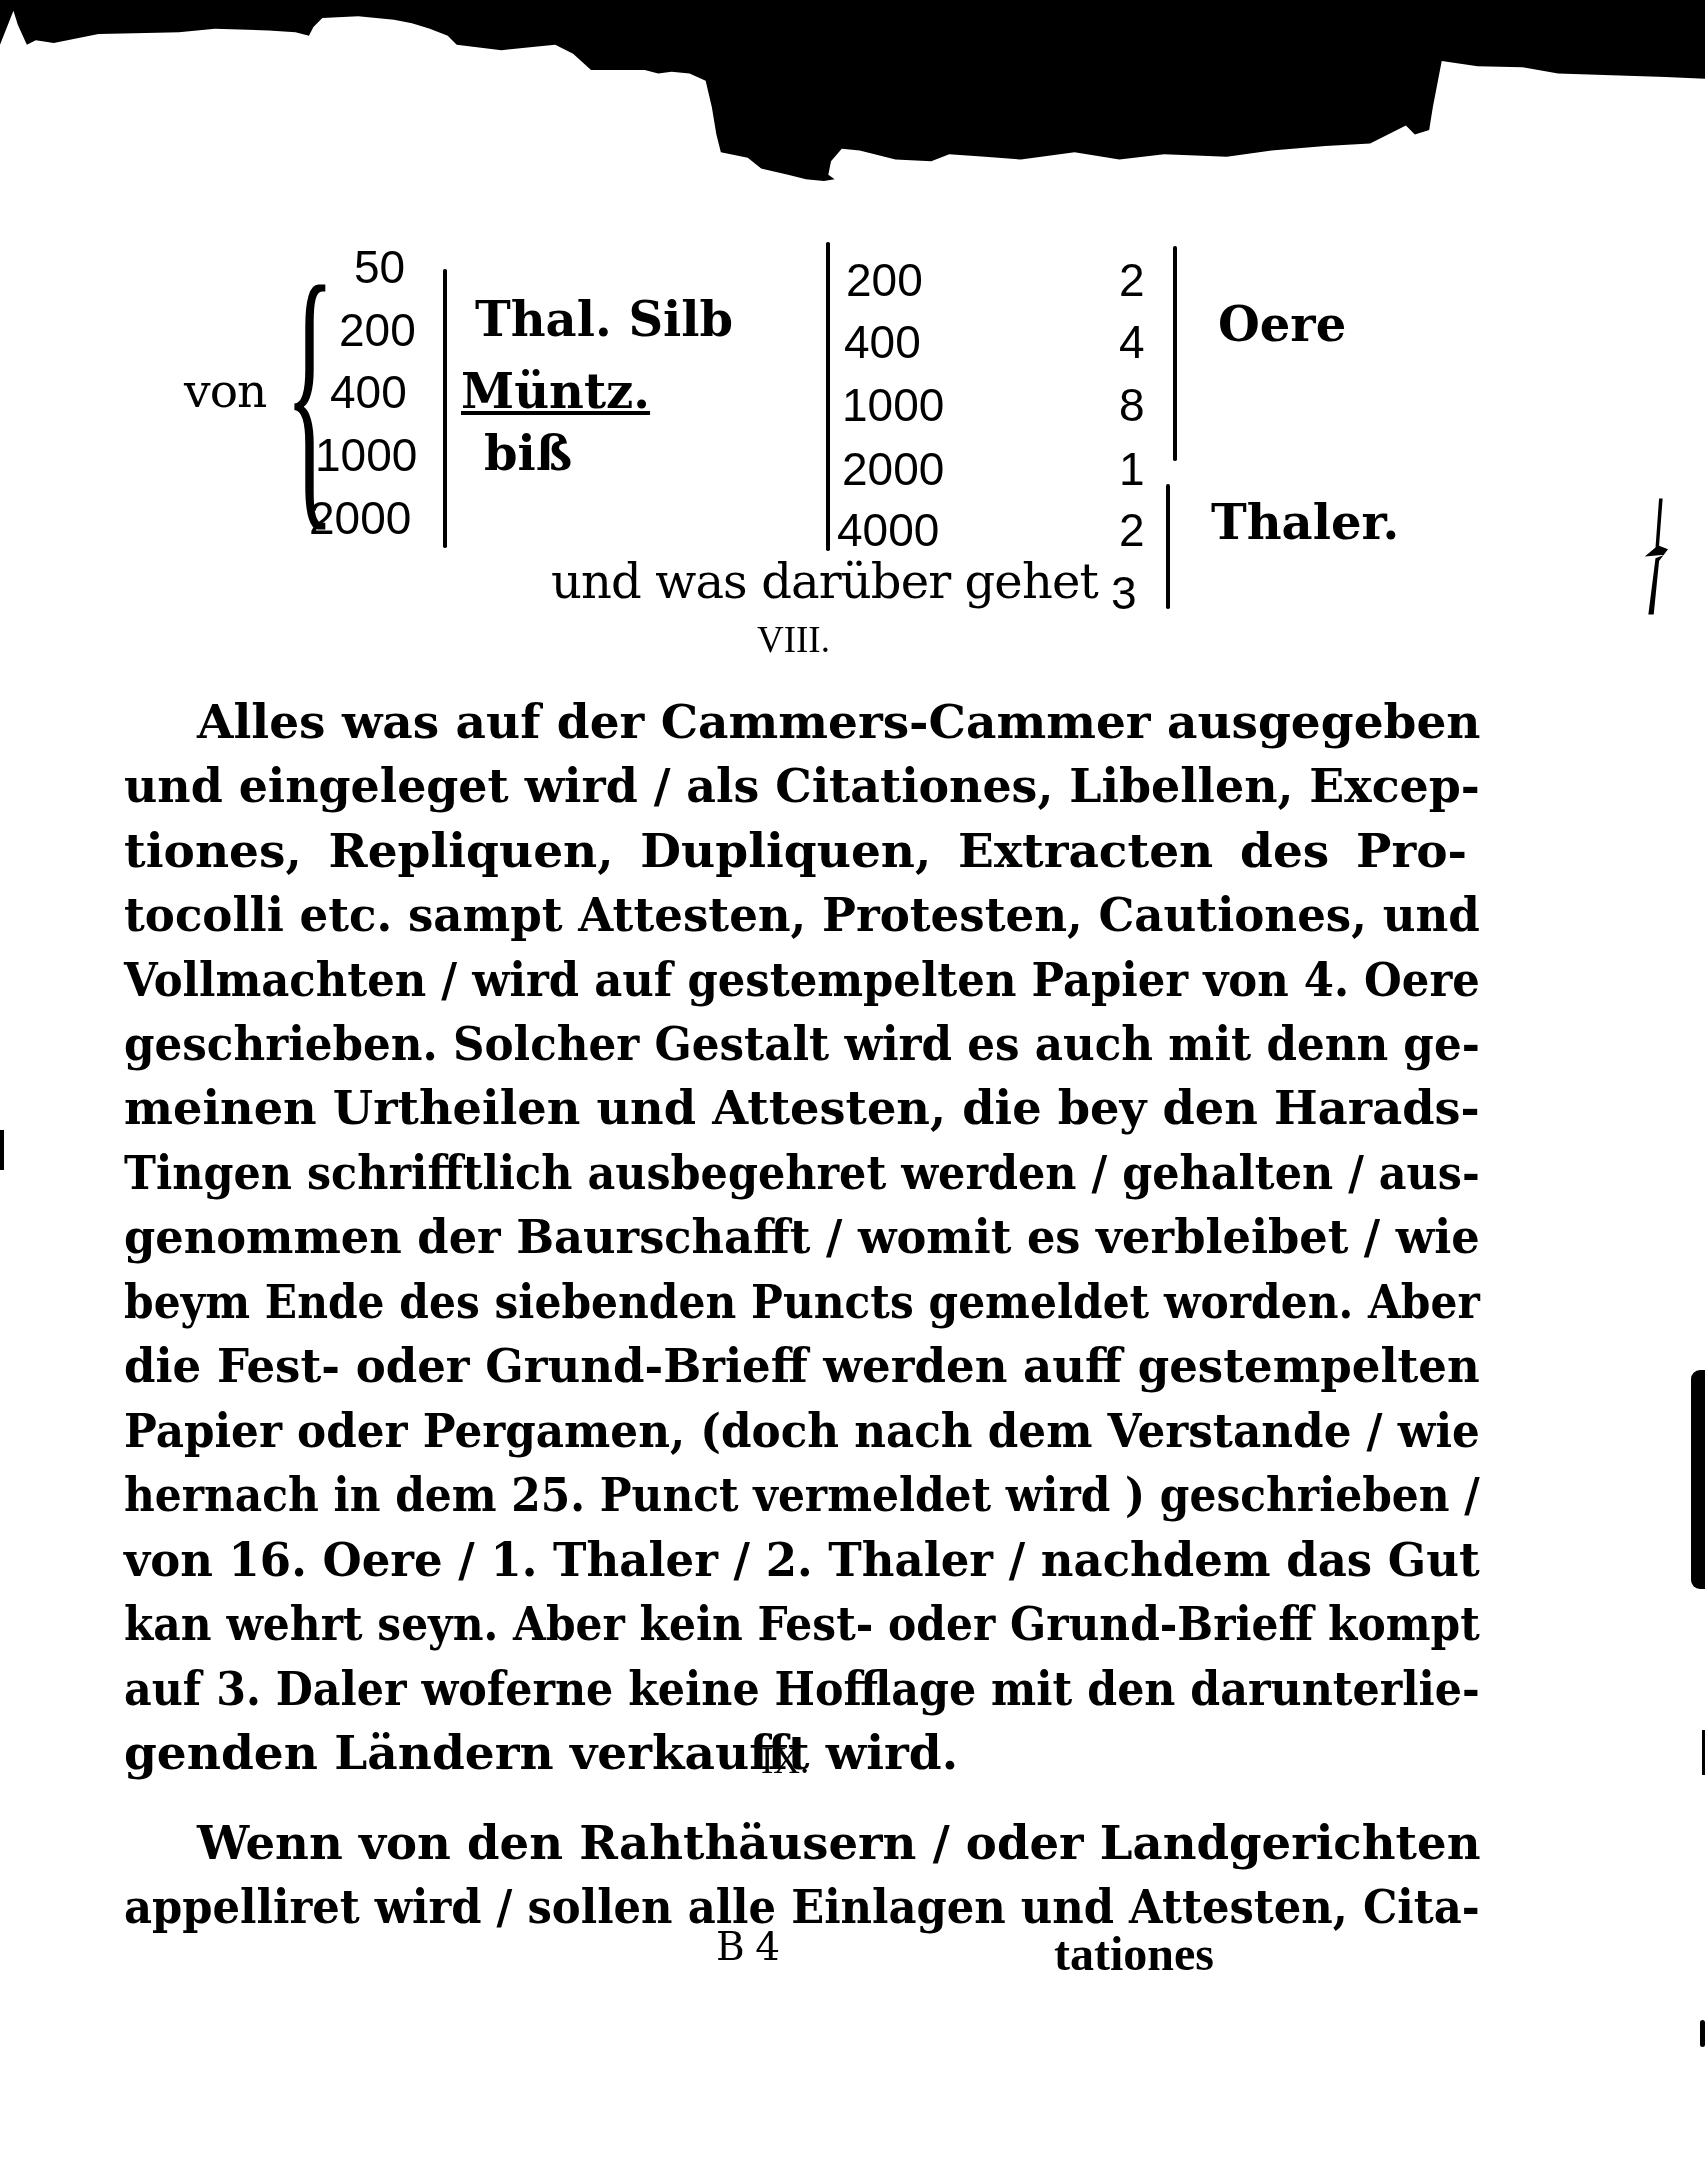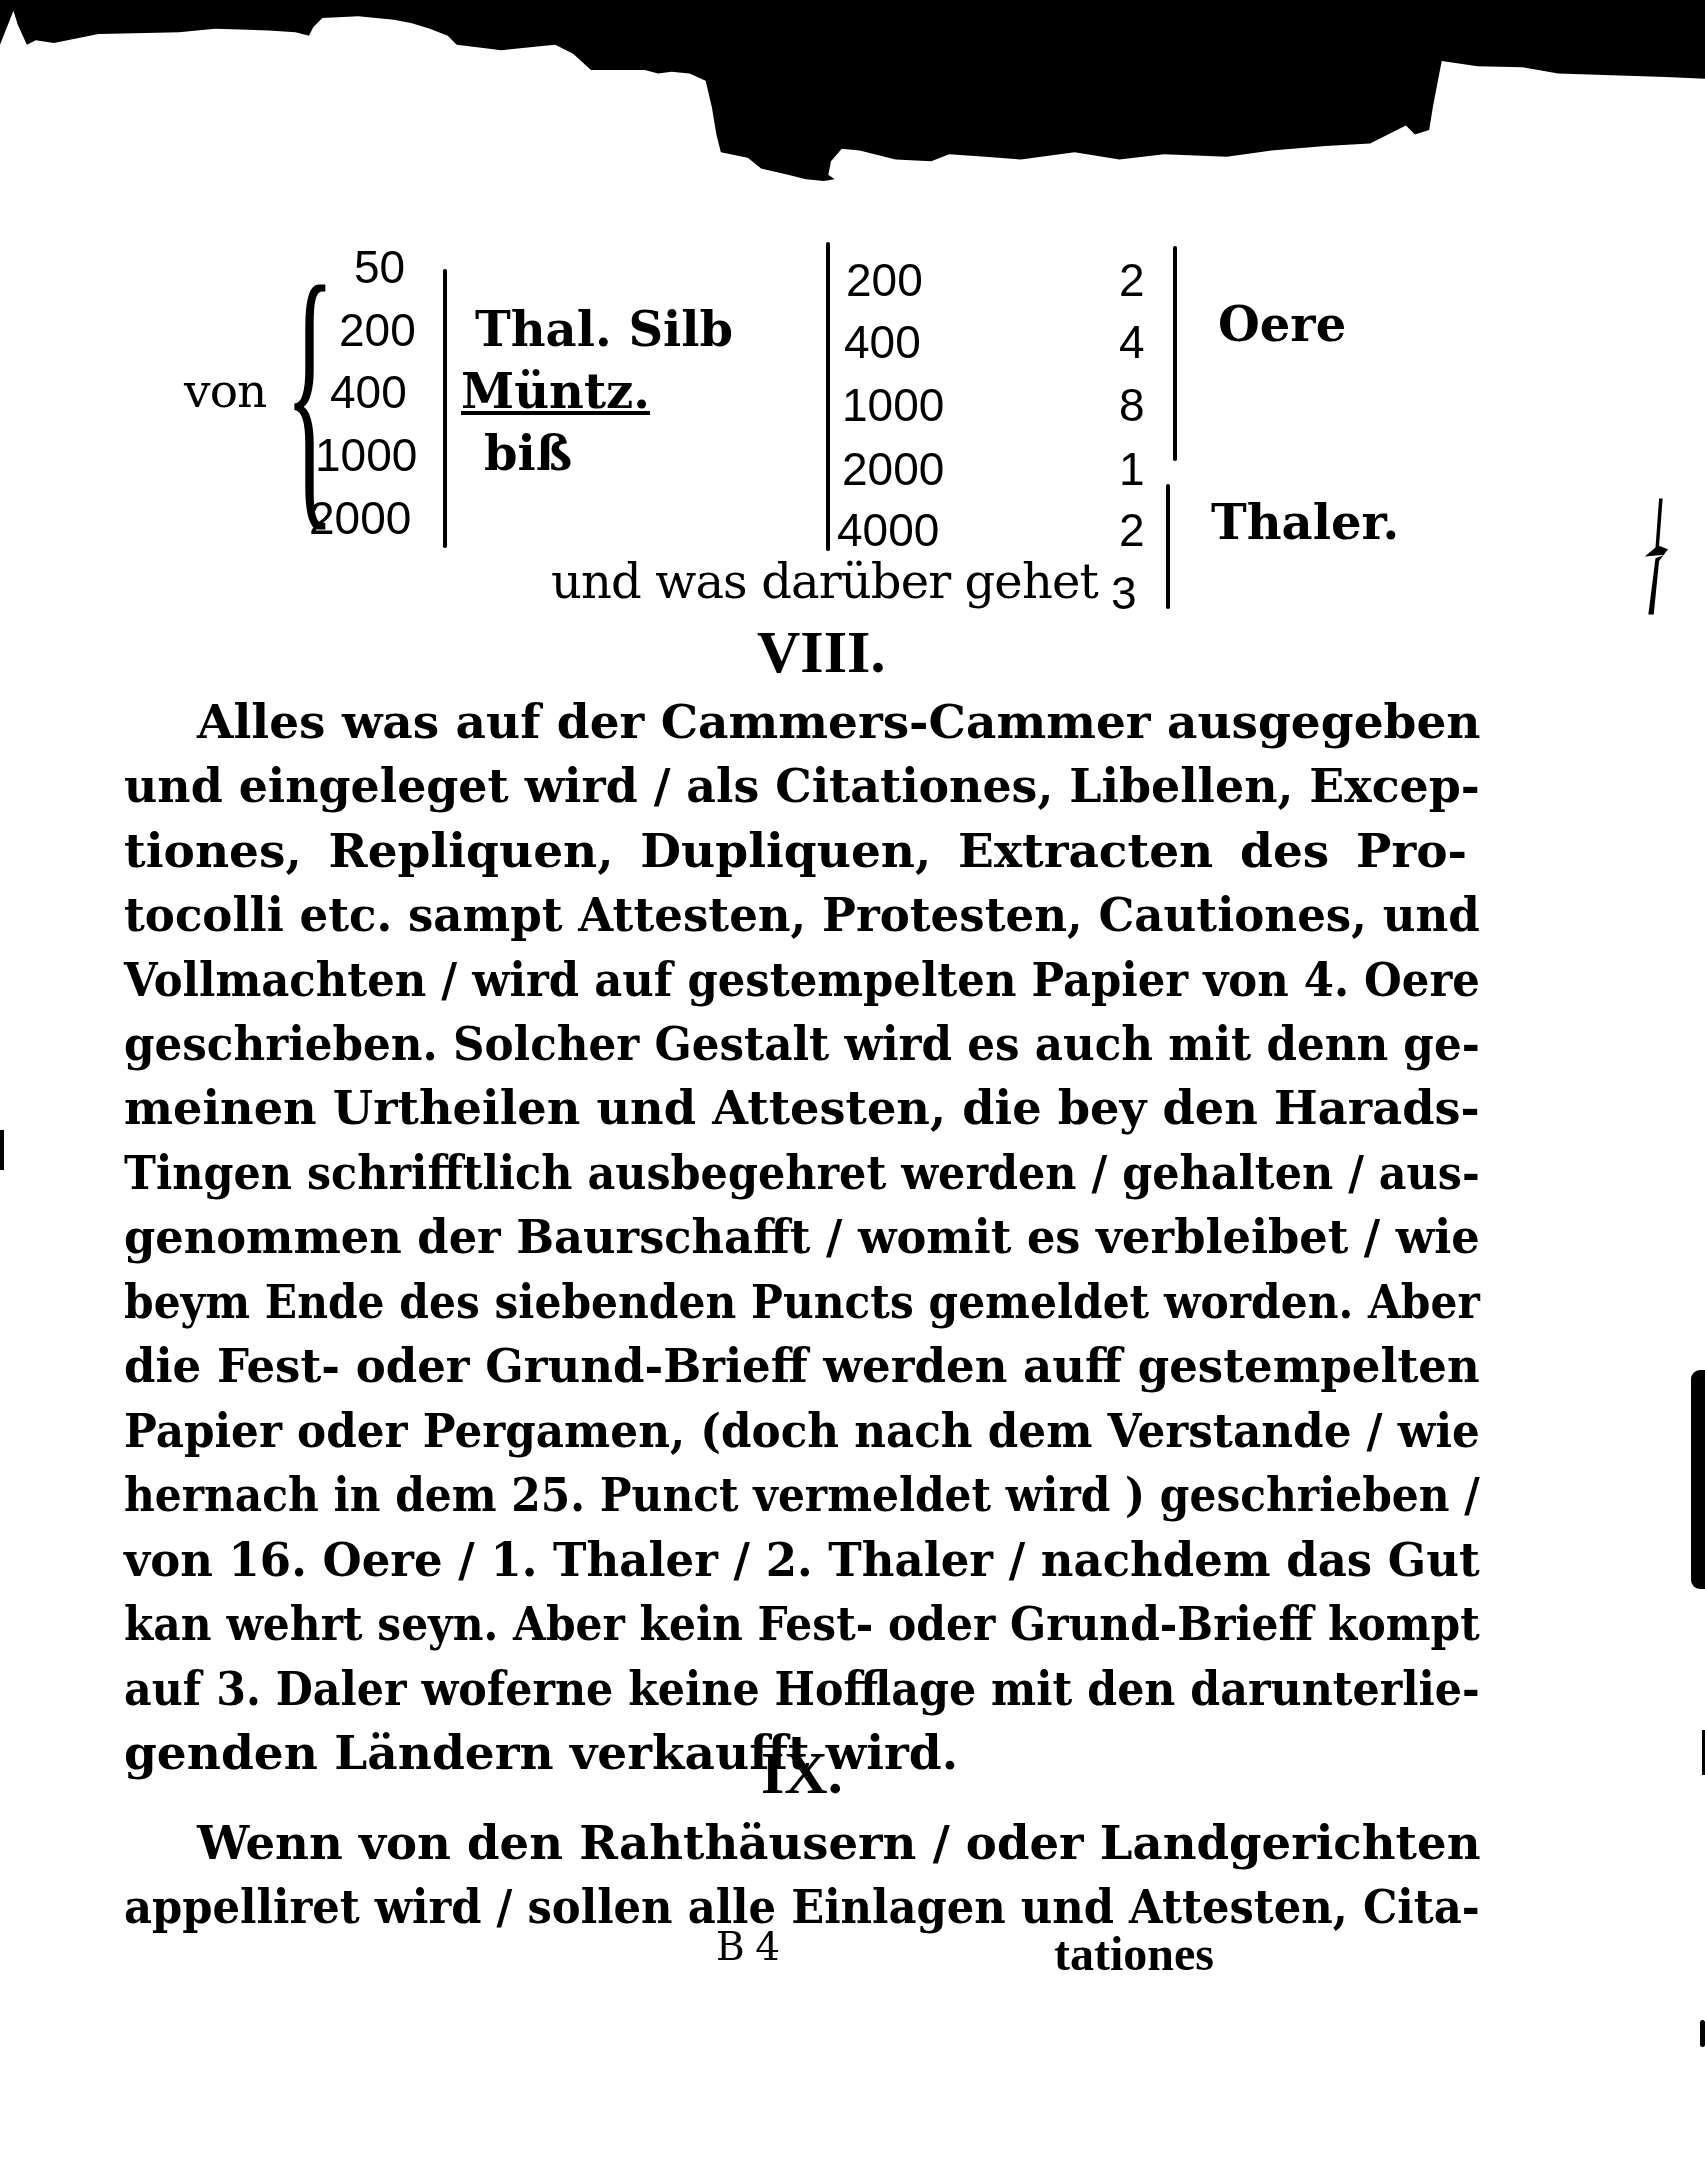--- a/index.html
+++ b/index.html
@@ -6,21 +6,21 @@
   body { width:1705px; height:2178px; background:#ffffff; position:relative; overflow:hidden;
          font-family:"DejaVu Serif", serif; color:#000; }
   .abs { position:absolute; white-space:nowrap; }
   .frak { font-family:"DejaVu Serif", serif; font-weight:normal; letter-spacing:-0.9px; }
   .ant { font-family:"Liberation Serif", serif; }
   #torn-top { position:absolute; left:0; top:0; width:1705px; height:233px; }
   .tbl-num { font-family:Liberation Sans, sans-serif; font-size:46px;text-align:right; }
   .tbl-word { font-family:"DejaVu Serif", serif; font-weight:bold; font-size:48px; }
   .brace { font-family:"Liberation Serif", serif; font-size:54px; font-weight:normal; }
   .bar { position:absolute; width:3.6px; background:#000; border-radius:1.8px; }
-  .heading { font-family:"Liberation Serif", serif; font-size:60px; font-weight:bold; }
+  .heading { font-family:"Liberation Serif", serif; font-size:37px; font-weight:normal; }
   .line { position:absolute; left:124px; width:1343px; font-size:47px; height:63px; line-height:63px;
           font-family:"DejaVu Serif", serif; font-weight:bold; white-space:nowrap;
           text-align:justify; text-align-last:justify; transform-origin:left center; }
   .line.indent { left:197px; width:1272px; }
   .line.last { text-align-last:left; }
   #mark-cross { position:absolute; left:1641px; top:494px; width:29px; height:125px; }
   #blotch-right { position:absolute; left:1691px; top:1370px; width:14.3px; height:219px; background:#000;
                   border-radius:9px 0 0 9px; }
   .edge-tick { position:absolute; width:4.5px; background:#000; }
 </style>
@@ -35,21 +35,21 @@
 <div class="abs brace" style="left:285px; top:242px; font-size:296px; line-height:296px; transform:scaleX(0.35); transform-origin:left top;">{</div>
 
 <div class="abs tbl-num" style="left:354px; top:240px;">50</div>
 <div class="abs tbl-num" style="left:339px; top:303px;">200</div>
 <div class="abs tbl-num" style="left:330px; top:365px;">400</div>
 <div class="abs tbl-num" style="left:315px; top:428px;">1000</div>
 <div class="abs tbl-num" style="left:309px; top:491px;">2000</div>
 
 <div class="bar" style="left:443px; top:269px; height:279px;"></div>
 
-<div class="abs tbl-word" style="left:475px; top:301px;">Thal. Silb</div>
+<div class="abs tbl-word" style="left:475px; top:291px;">Thal. Silb</div>
 <div class="abs tbl-word" style="left:461px; top:363px;text-decoration:underline;">Müntz.</div>
 <div class="abs tbl-word" style="left:484px; top:425px;">biß</div>
 
 <div class="bar" style="left:826px; top:242px; height:309px;"></div>
 
 <div class="abs tbl-num" style="left:846px; top:253px;">200</div>
 <div class="abs tbl-num" style="left:844px; top:315px;">400</div>
 <div class="abs tbl-num" style="left:842px; top:378px;">1000</div>
 <div class="abs tbl-num" style="left:842px; top:442px;">2000</div>
 <div class="abs tbl-num" style="left:837px; top:503px;">4000</div>

